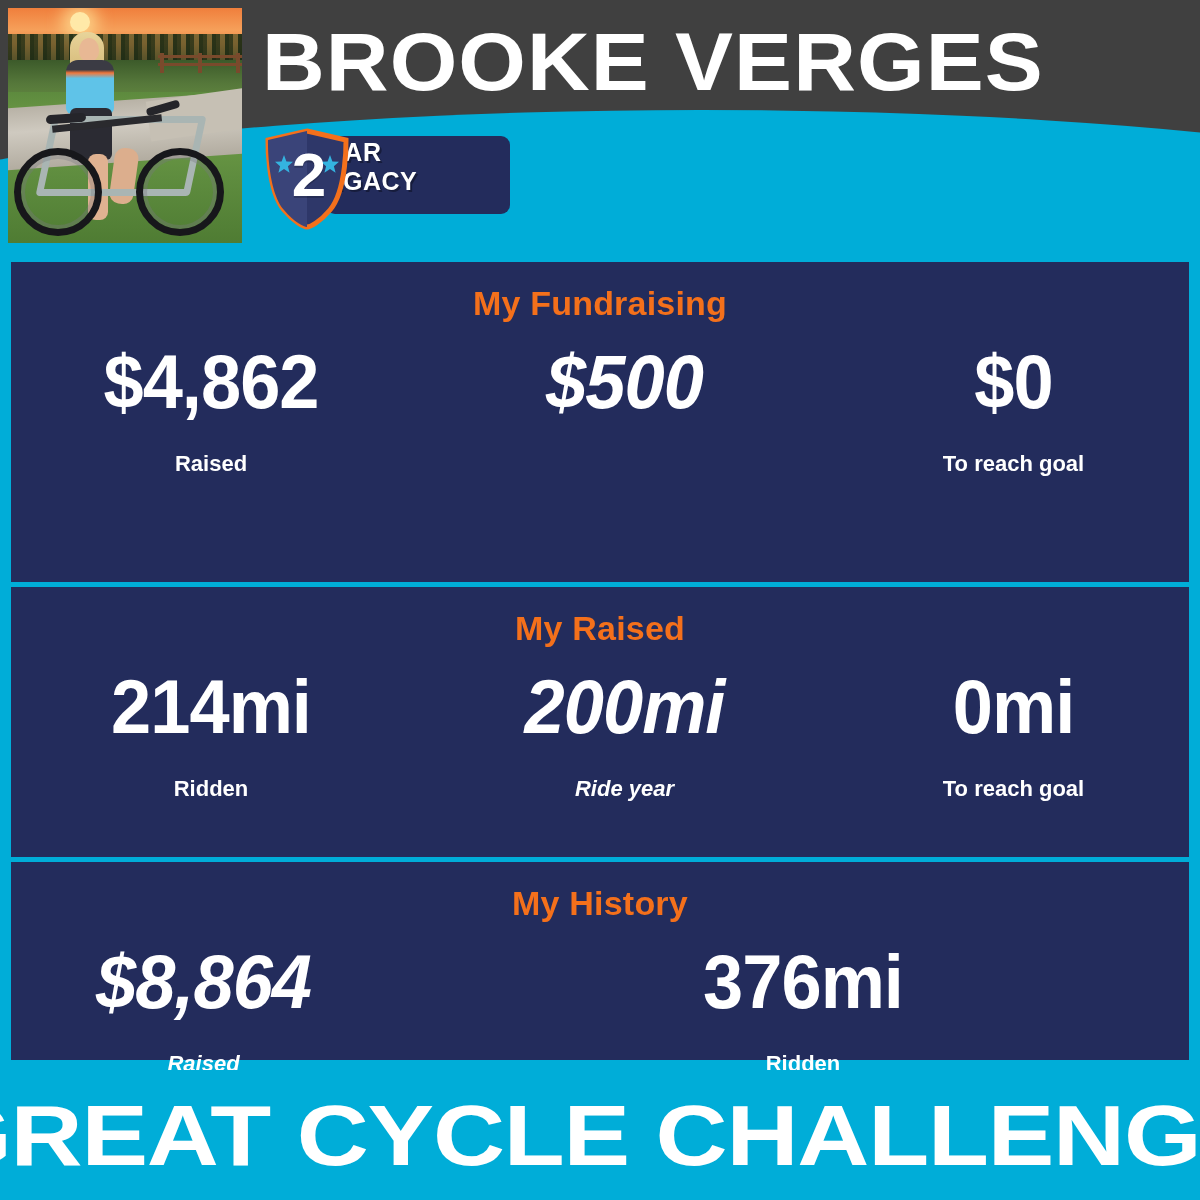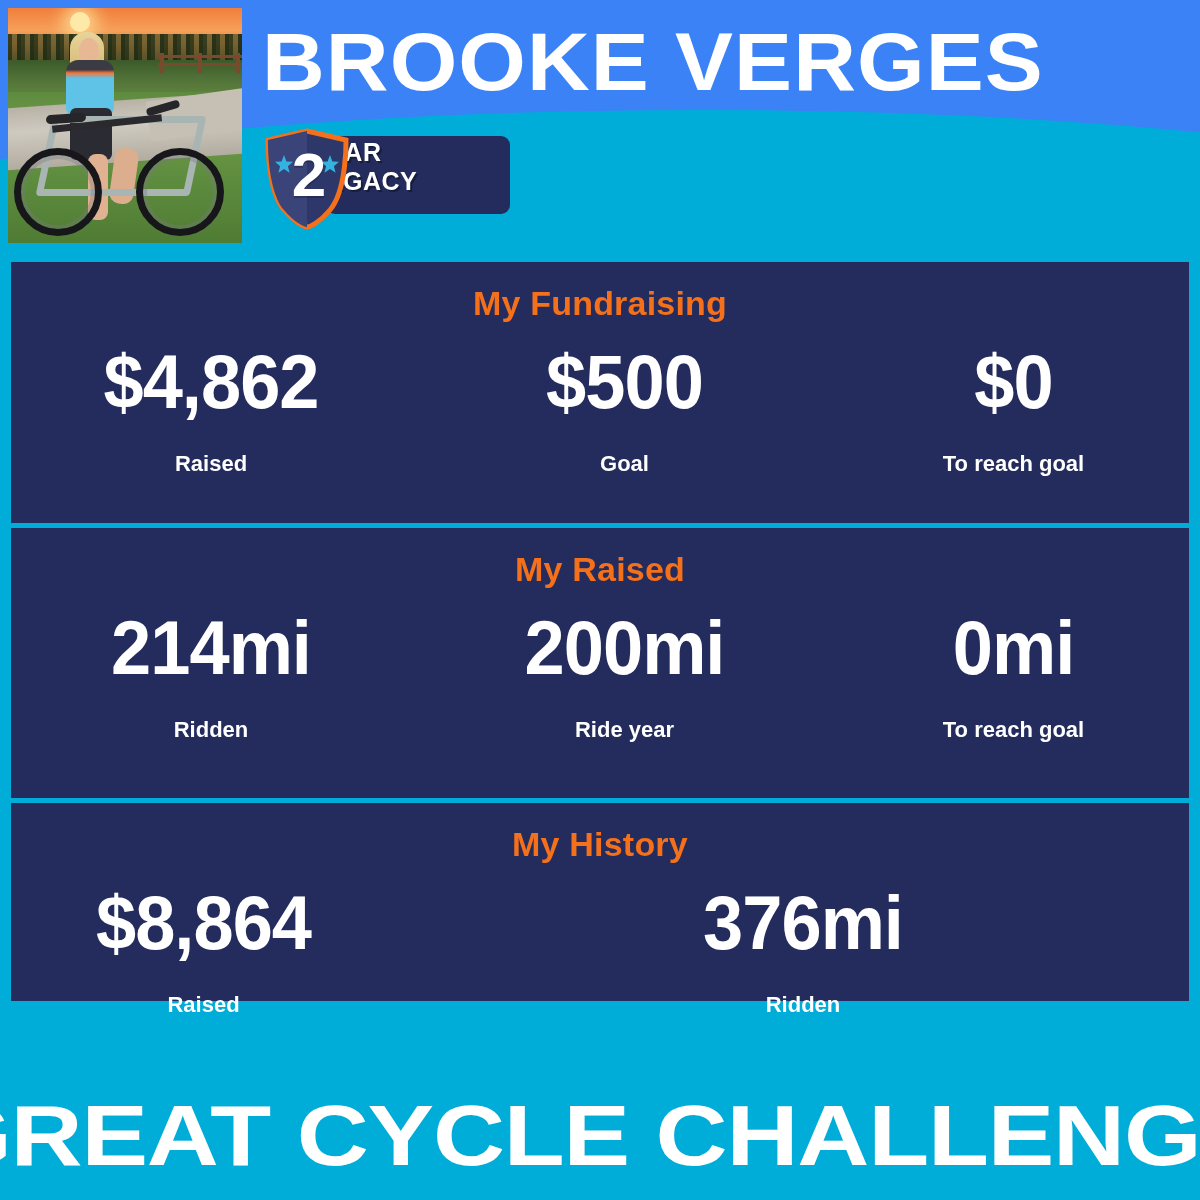--- a/index.html
+++ b/index.html
@@ -17,21 +17,21 @@
     overflow: hidden;
     background: #00ADD8;
   }
 
   
   .header {
     position: absolute;
     left: 0; top: 0;
     width: 1200px;
     height: 262px;
-    background: #3b82f6;
+    background: #404040;
     overflow: hidden;
   }
   .header-swoosh {
     position: absolute;
     left: -200px;
     top: 110px;
     width: 1800px;
     height: 900px;
     background: #00ADD8;
     border-radius: 60% 60% 0 0 / 160px 160px 0 0;
@@ -198,21 +198,21 @@
     top: 262px;
     width: 1178px;
     height: 808px;
     background: #00ADD8;
   }
   .section {
     position: relative;
     background: #232c5c;
     width: 1178px;
   }
-  .section.s1 { height: 261px; }
+  .section.s1 { height: 320px; }
   .section.s2 { height: 270px; margin-top: 5px; }
   .section.s3 { height: 198px; margin-top: 5px; }
 
   .section-title {
     position: absolute;
     left: 0; right: 0;
     top: 22px;
     text-align: center;
     color: #F4701B;
     font-weight: 700;
@@ -243,21 +243,21 @@
   .col .label {
     color: #ffffff;
     font-weight: 700;
     font-size: 22px;
     line-height: 40px;
     margin-top: 14px;
     white-space: nowrap;
   }
   
   .cols .c1 { flex: 0 0 400px; }
-  .cols .c2 { flex: 0 0 385px; }
+  .cols .c2 { flex: 0 0 385px; font-style: italic; }
   .cols .c3 { flex: 1 1 auto; }
 
   
   .footer {
     position: absolute;
     left: 0;
     top: 1070px;
     width: 1200px;
     height: 130px;
     background: #00ADD8;
@@ -337,21 +337,20 @@
 
     <div class="section s1">
       <div class="section-title">My Fundraising</div>
       <div class="cols">
         <div class="col c1">
           <div class="value">$4,862</div>
           <div class="label">Raised</div>
         </div>
         <div class="col c2">
           <div class="value">$500</div>
-          <div class="label">Goal</div>
         </div>
         <div class="col c3">
           <div class="value">$0</div>
           <div class="label">To reach goal</div>
         </div>
       </div>
     </div>
 
     <div class="section s2">
       <div class="section-title">My Raised</div>

